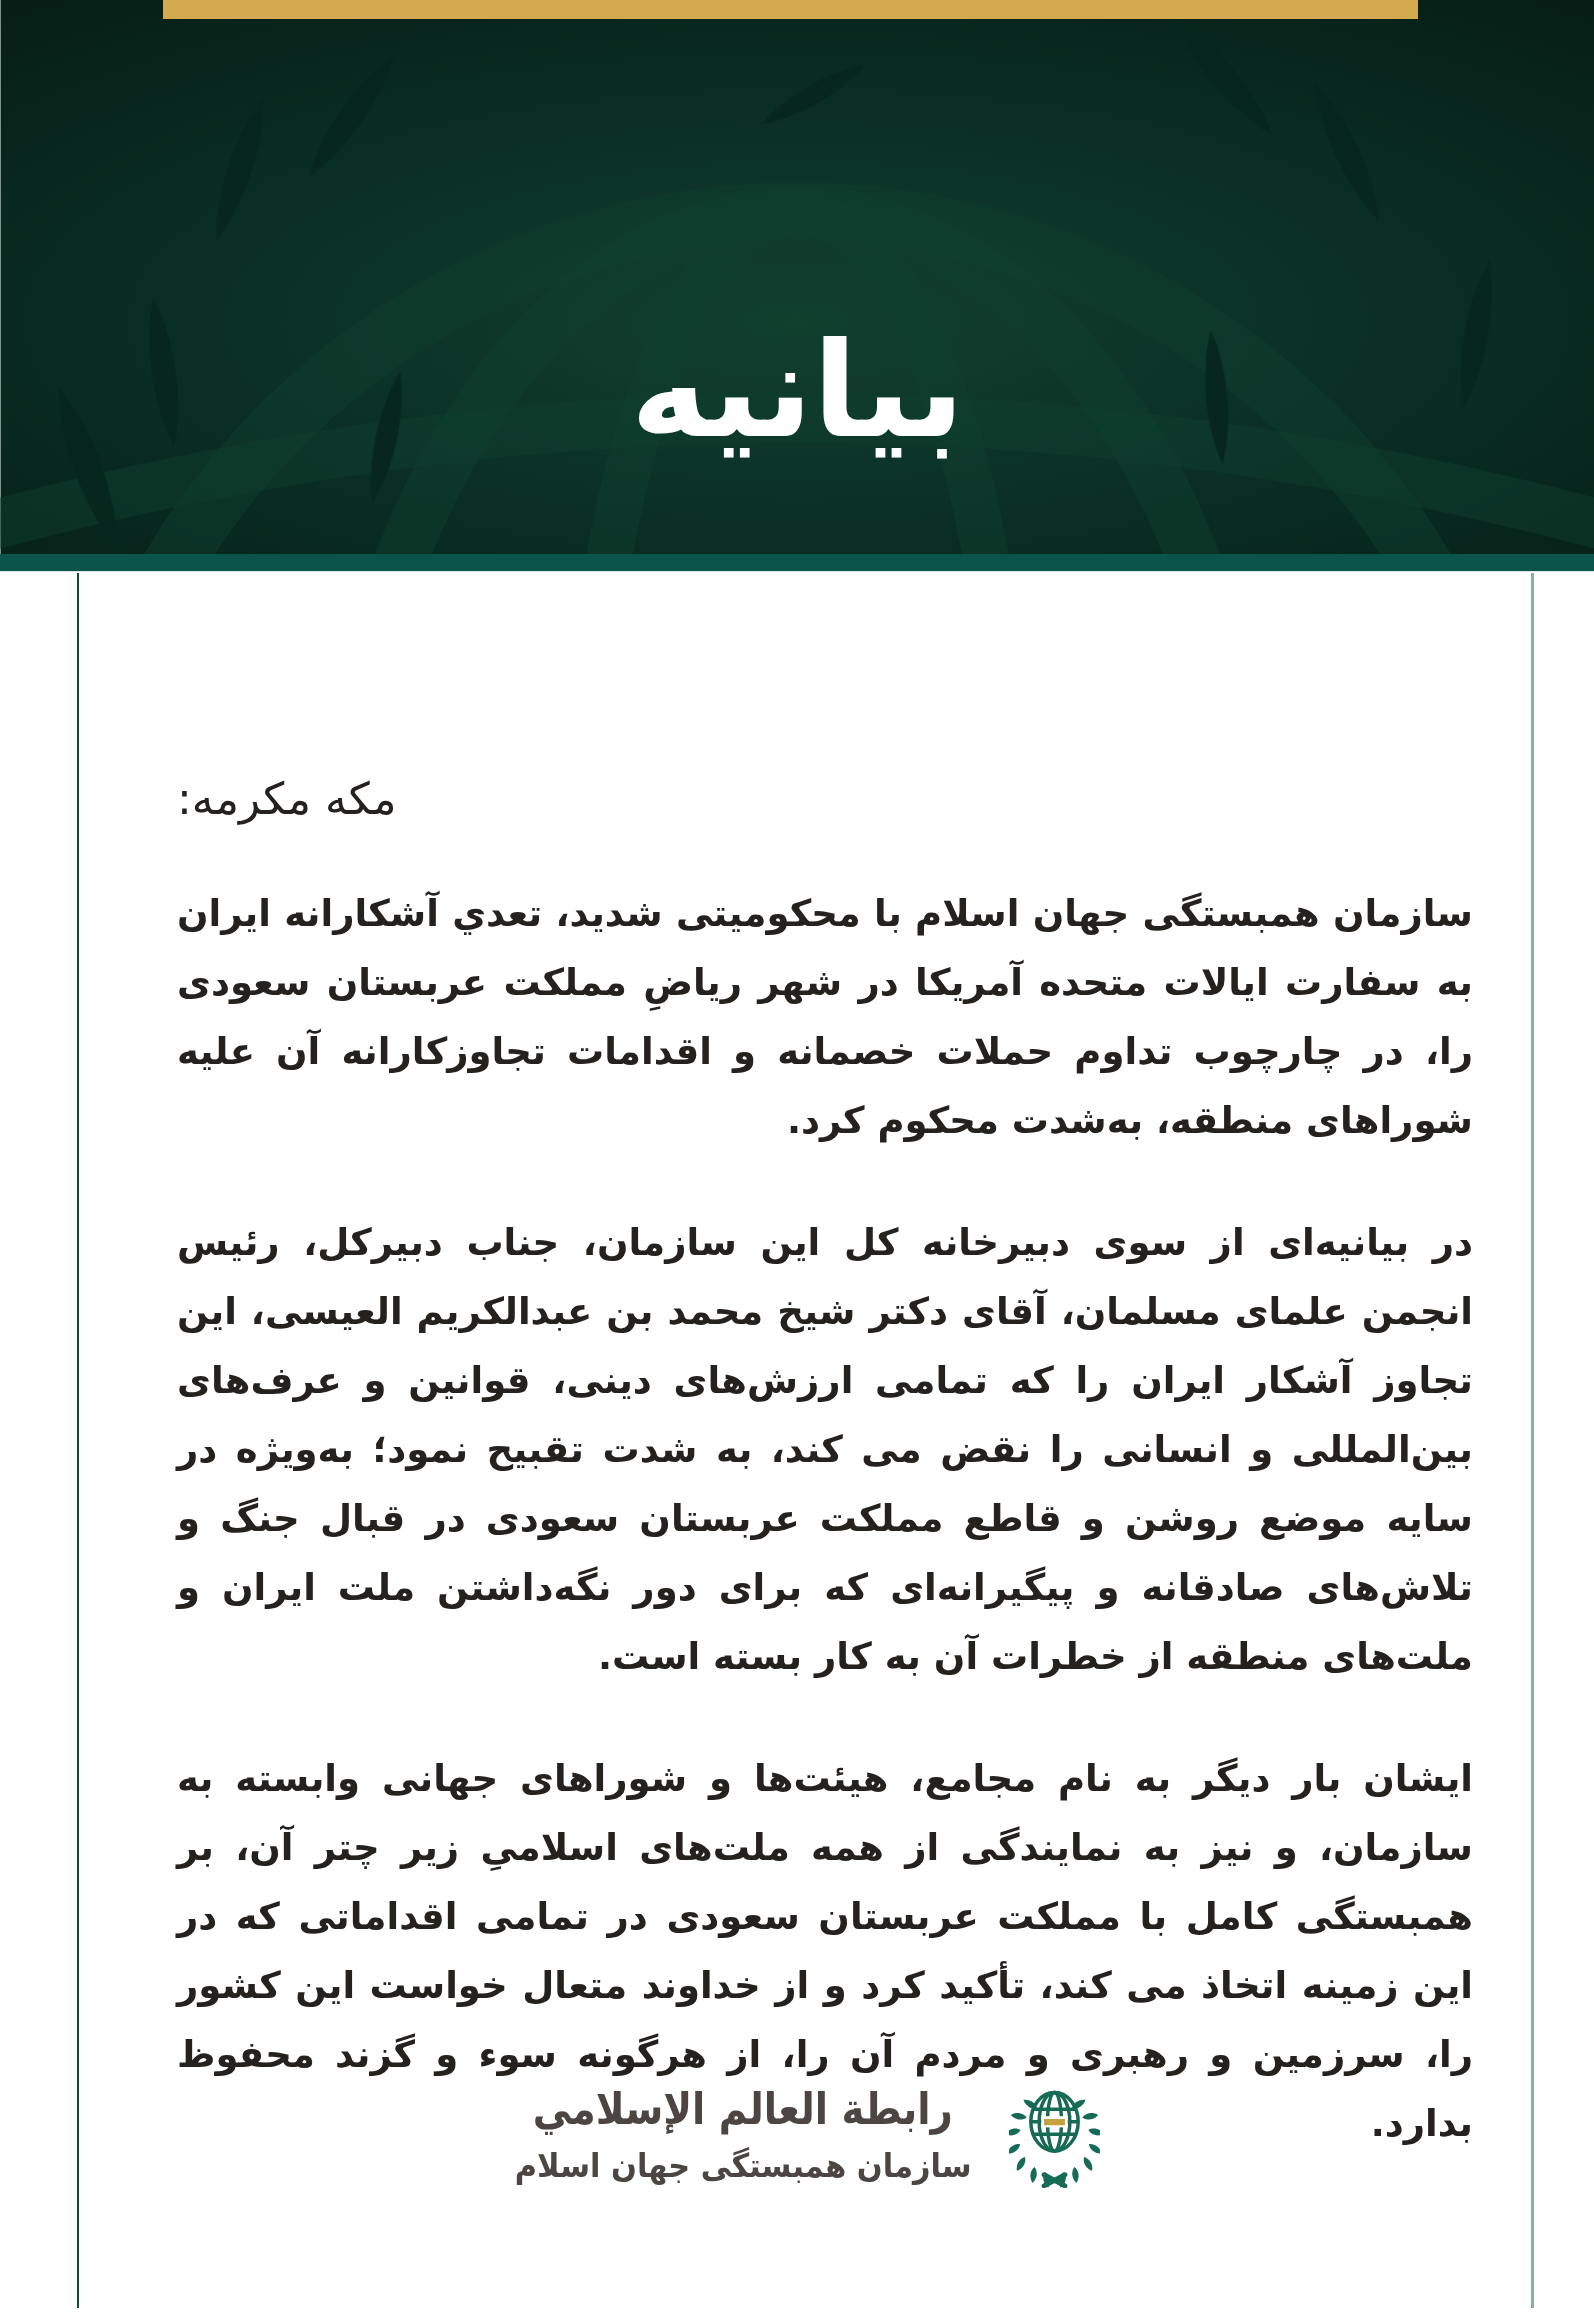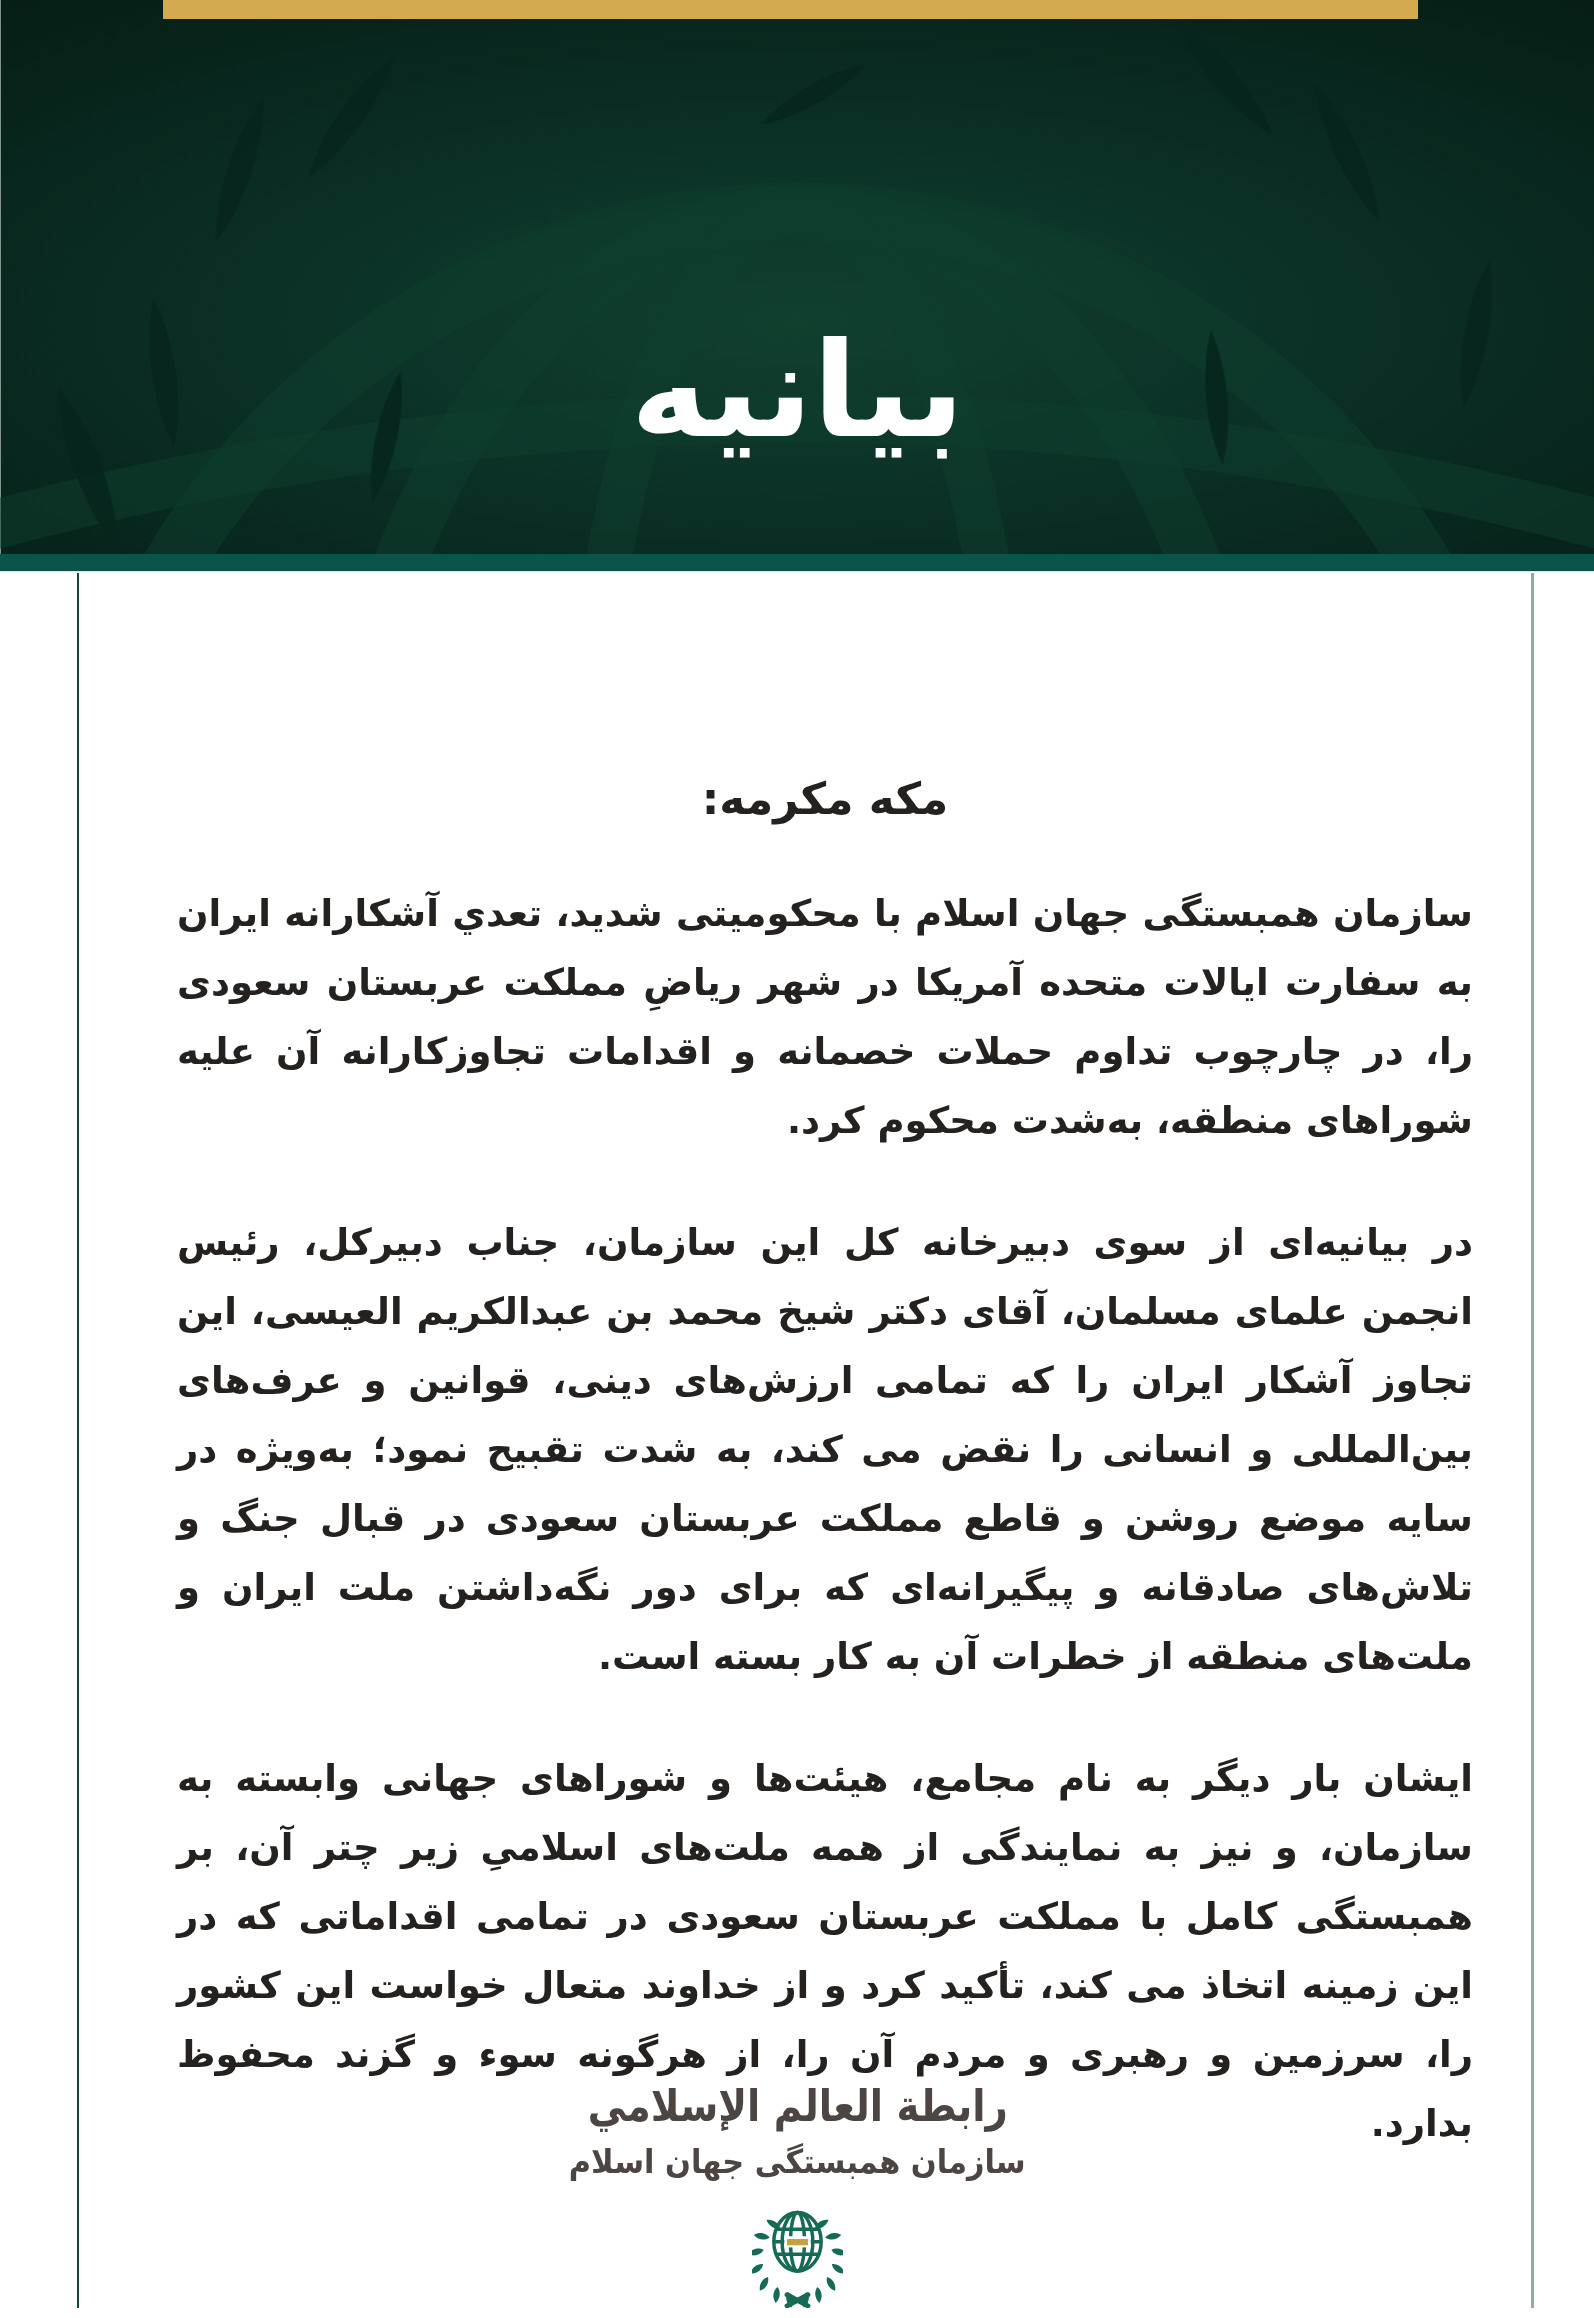--- a/index.html
+++ b/index.html
@@ -65,41 +65,41 @@
   .content {
     position: absolute;
     top: 760px;
     right: 122px;
     left: 177px;
     direction: rtl;
     color: #25211f;
   }
   .doc-heading {
     font-size: 44px;
-    font-weight: bold;
+    font-weight: normal;
     line-height: 78px;
     margin: 0 0 41px 0;
-    text-align: center;
+    text-align: left;
   }
   .doc-paragraph {
     font-size: 37px;
     font-weight: bold;
     line-height: 69px;
     text-align: justify;
     text-align-last: right;
     margin: 0 0 53px 0;
   }
 
   
   .footer {
     position: absolute;
     top: 2080px; left: 0;
     width: 100%;
     display: flex;
-    flex-direction: column;
+    flex-direction: row;
     justify-content: center;
     align-items: center;
     gap: 18.4px;
     direction: ltr;
   }
   .logo-text-col {
     display: flex;
     flex-direction: column;
     align-items: center;
   }

